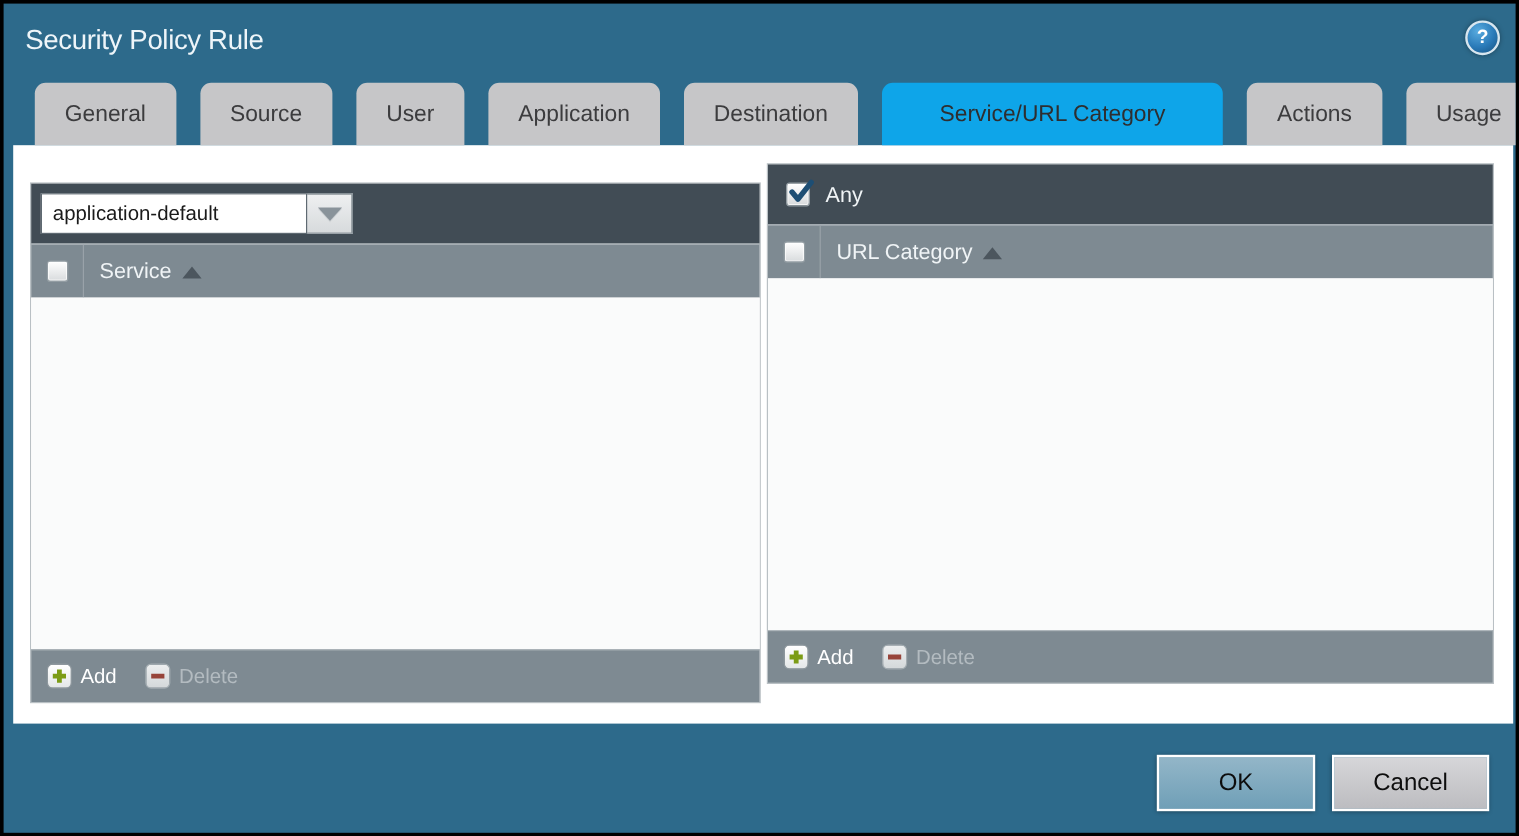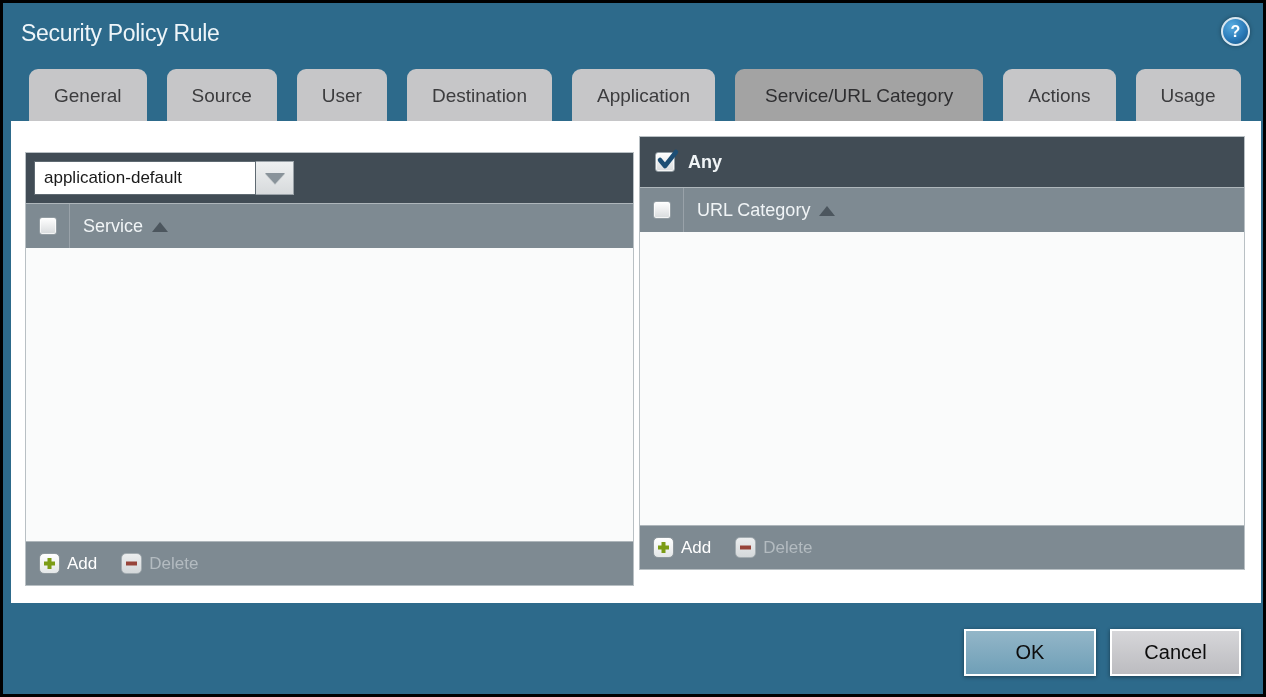--- a/index.html
+++ b/index.html
@@ -27,21 +27,21 @@
   .tabs {
     position:absolute; left:10px; top:66px; height:52px;
     display:flex; gap:4px; z-index:2;
   }
   .tab {
     height:52px; line-height:54px; padding:0 25px;
     background:#c6c6c8; color:#3c3c3e;
     font-size:19px; border-radius:9px 9px 0 0;
     white-space:nowrap; cursor:pointer;margin-left:16px;
   }
-  .tab.active { background:#a3a3a3; color:#2e2e30; padding:0 30px; }
+  .tab.active { background:#0ea5e9; color:#2e2e30; padding:0 48px; }
   
   .content {
     position:absolute; left:8px; top:118px; width:1250px; height:482px;
     background:#ffffff; z-index:1;
   }
   
   .panel {
     position:absolute; top:15px; height:434px;
     display:flex; flex-direction:column;
     border:1px solid #b9c0c4;
@@ -102,21 +102,21 @@
     display:flex; align-items:center; gap:9px; padding-left:13px;
     font-size:18px; color:#f0f4f6; cursor:pointer;justify-content:flex-end;
   }
   .sort-asc {
     width:0; height:0;
     border-left:8px solid transparent; border-right:8px solid transparent;
     border-bottom:10px solid #4c565e;
     margin-top:2px;
   }
   
-  .any-row { display:flex; align-items:center; gap:13px; padding-left:7px;font-weight:bold; }
+  .any-row { display:flex; align-items:center; gap:13px; padding-left:7px; }
   .any-label { font-size:18px; color:#f0f4f6; }
   
   .tool-btn { display:flex; align-items:center; gap:7px; cursor:pointer; }
   .tool-btn + .tool-btn { margin-left:24px; }
   .tool-btn.disabled { cursor:default; }
   .tool-icon {
     width:21px; height:21px; border-radius:5px;
     background:linear-gradient(#ffffff, #e4e7e8);
     border:1px solid #8d979d;
     display:flex; align-items:center; justify-content:center;
@@ -140,22 +140,22 @@
 
 <div id="screen">
 
   <div class="dialog-title">Security Policy Rule</div>
   <div class="help-btn">?</div>
 
   <div class="tabs">
     <div class="tab">General</div>
     <div class="tab">Source</div>
     <div class="tab">User</div>
+    <div class="tab">Application</div>
     <div class="tab">Destination</div>
-    <div class="tab">Application</div>
     <div class="tab active">Service/URL Category</div>
     <div class="tab">Actions</div>
     <div class="tab">Usage</div>
   </div>
 
   <div class="content">
 
     <div class="panel panel-left">
       <div class="ptoolbar">
         <div class="dropdown">

